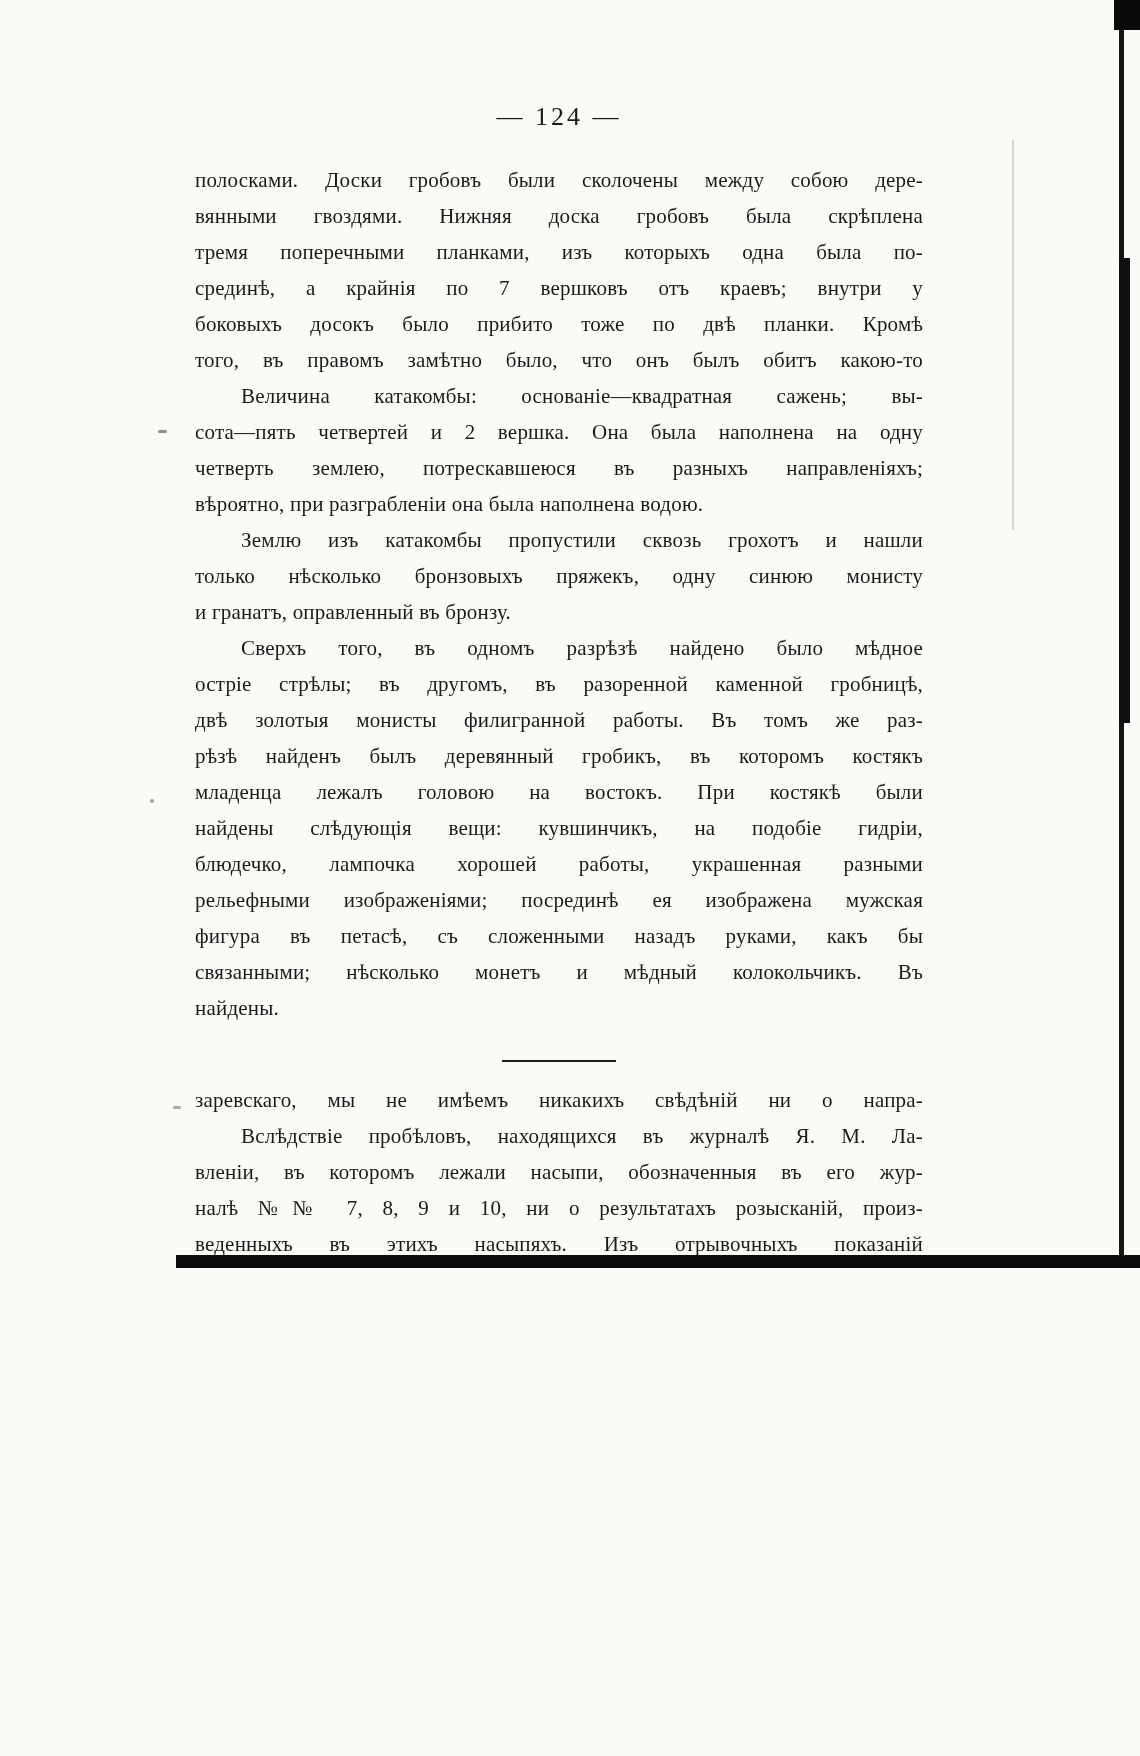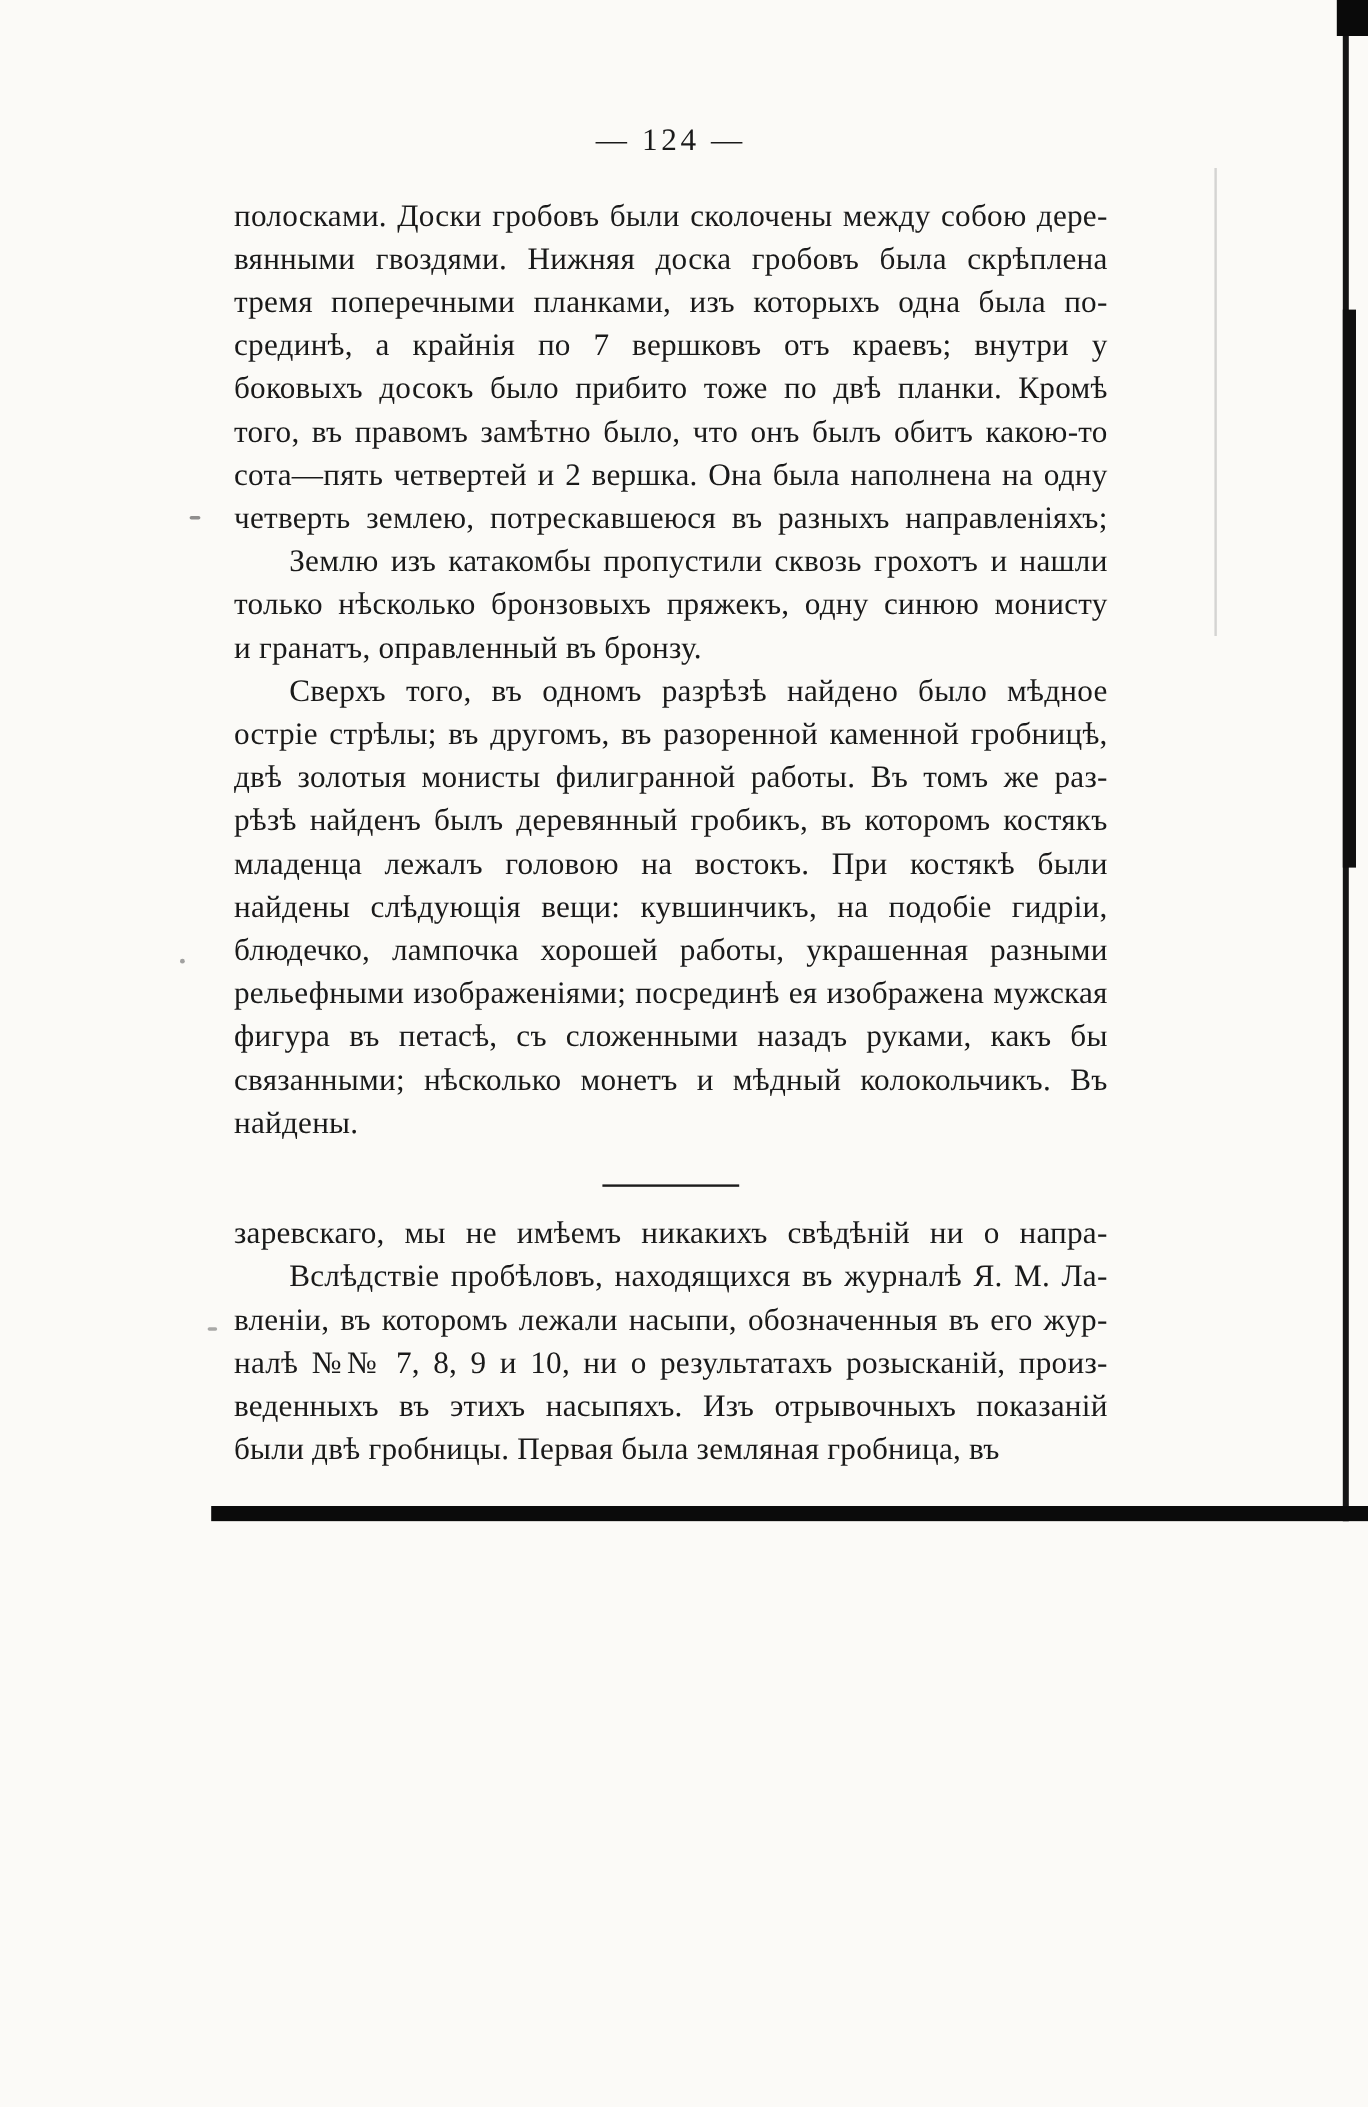--- a/index.html
+++ b/index.html
@@ -23,21 +23,21 @@
     width: 728px;
   }
   .page-number {
     margin-top: 102px;
     text-align: center;
     font-size: 26px;
     letter-spacing: 3px;
     color: #1a1a1a;
   }
   .section {
-    font-size: 26px;
+    font-size: 21px;
   }
   .section.first {
     margin-top: 30px;
   }
   .line {
     line-height: 36px;
     letter-spacing: 0.2px;
     text-align: justify;
     text-align-last: justify;
     white-space: normal;
@@ -98,22 +98,24 @@
   <div class="column">
     <div class="page-number">— 124 —</div>
 
     <div class="section first">
         <div class="line">полосками. Доски гробовъ были сколочены между собою дере-</div>
         <div class="line">вянными гвоздями. Нижняя доска гробовъ была скрѣплена</div>
         <div class="line">тремя поперечными планками, изъ которыхъ одна была по-</div>
         <div class="line">срединѣ, а крайнія по 7 вершковъ отъ краевъ; внутри у</div>
         <div class="line">боковыхъ досокъ было прибито тоже по двѣ планки. Кромѣ</div>
         <div class="line">того, въ правомъ замѣтно было, что онъ былъ обитъ какою-то</div>
+        <div class="line indent">Величина катакомбы: основаніе—квадратная сажень; вы-</div>
         <div class="line">сота—пять четвертей и 2 вершка. Она была наполнена на одну</div>
         <div class="line">четверть землею, потрескавшеюся въ разныхъ направленіяхъ;</div>
+        <div class="line last">вѣроятно, при разграбленіи она была наполнена водою.</div>
         <div class="line indent">Землю изъ катакомбы пропустили сквозь грохотъ и нашли</div>
         <div class="line">только нѣсколько бронзовыхъ пряжекъ, одну синюю монисту</div>
         <div class="line last">и гранатъ, оправленный въ бронзу.</div>
         <div class="line indent">Сверхъ того, въ одномъ разрѣзѣ найдено было мѣдное</div>
         <div class="line">остріе стрѣлы; въ другомъ, въ разоренной каменной гробницѣ,</div>
         <div class="line">двѣ золотыя монисты филигранной работы. Въ томъ же раз-</div>
         <div class="line">рѣзѣ найденъ былъ деревянный гробикъ, въ которомъ костякъ</div>
         <div class="line">младенца лежалъ головою на востокъ. При костякѣ были</div>
         <div class="line">найдены слѣдующія вещи: кувшинчикъ, на подобіе гидріи,</div>
         <div class="line">блюдечко, лампочка хорошей работы, украшенная разными</div>

